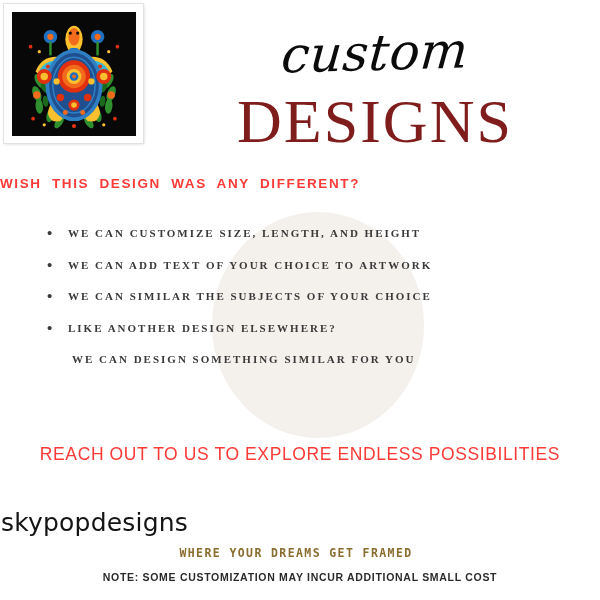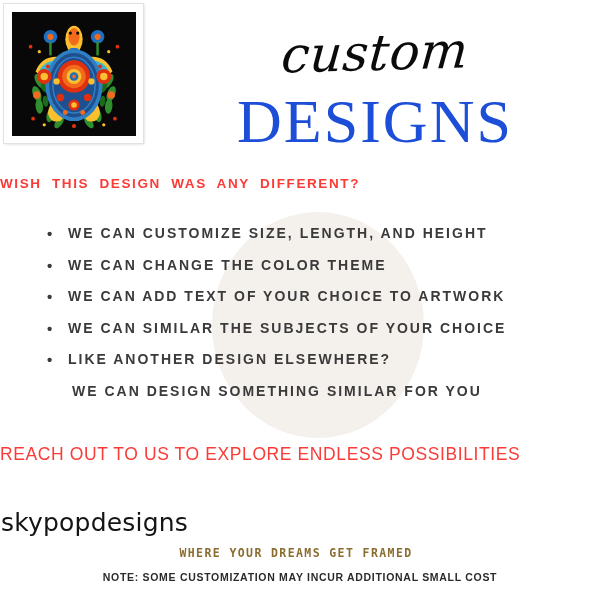--- a/index.html
+++ b/index.html
@@ -74,21 +74,21 @@
     letter-spacing: 0.5px;
     margin-top: 28px;
     transform: skewX(-6deg) rotate(-1.5deg);
     transform-origin: center;
   }
   #title-main {
     font-family: "Liberation Serif", serif;
     font-weight: 400;
     font-size: 62px;
     line-height: 1;
-    color: #1d4ed8;
+    color: #7f1d1d;
     letter-spacing: 2px;
     margin-top: 12px;
   }
 
   
   #subheading {
     position: absolute;
     left: 0;
     top: 176px;
     width: 600px;
@@ -108,23 +108,23 @@
     left: 44px;
     top: 218px;
     width: 545px;
     z-index: 2;
     list-style: none;
     margin: 0;
     padding: 0;
   }
   #feature-list li {
     position: relative;
-    font-family: Liberation Sans, sans-serif;
+    font-family: Liberation Serif, serif;
     font-weight: 700;
-    font-size: 14px;
+    font-size: 11px;
     letter-spacing: 2.0px;
     color: #3a3a3a;
     height: 31.5px;
     line-height: 31.5px;
     padding-left: 24px;
     white-space: nowrap;
   }
   #feature-list li.bulleted::before {
     content: "\2022";
     position: absolute;
@@ -136,20 +136,21 @@
   #feature-list li.continuation {
     padding-left: 28px;
   }
 
   
   #cta {
     position: absolute;
     left: 0;
     top: 444px;
     width: 600px;
+    text-align: center;
     z-index: 2;
     font-family: "Liberation Sans", sans-serif;
     font-weight: 400;
     font-size: 17.5px;
     letter-spacing: 0.6px;
     color: #fb3b37;
   }
 
   
   #brand-name {
@@ -312,21 +313,20 @@
 
   <div id="headline-block">
     <div id="title-script">custom</div>
     <div id="title-main">DESIGNS</div>
   </div>
 
   <div id="subheading">WISH  THIS  DESIGN  WAS ANY DIFFERENT?</div>
 
   <ul id="feature-list">
     <li class="bulleted">WE CAN CUSTOMIZE SIZE, LENGTH, AND HEIGHT</li>
-    <li class="bulleted">WE CAN CHANGE THE COLOR THEME</li>
     <li class="bulleted">WE CAN ADD TEXT OF YOUR CHOICE TO ARTWORK</li>
     <li class="bulleted">WE CAN SIMILAR THE SUBJECTS OF YOUR CHOICE</li>
     <li class="bulleted">LIKE ANOTHER DESIGN ELSEWHERE?</li>
     <li class="continuation">WE CAN DESIGN SOMETHING SIMILAR FOR YOU</li>
   </ul>
 
   <div id="cta">REACH OUT TO US TO EXPLORE ENDLESS POSSIBILITIES</div>
 
   <div id="brand-name">skypopdesigns</div>
   <div id="tagline">WHERE YOUR DREAMS GET FRAMED</div>

